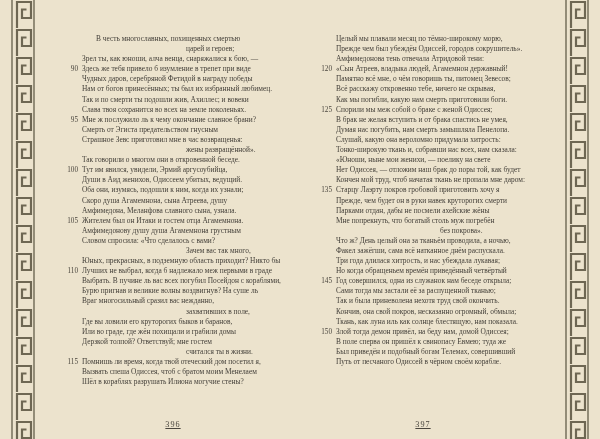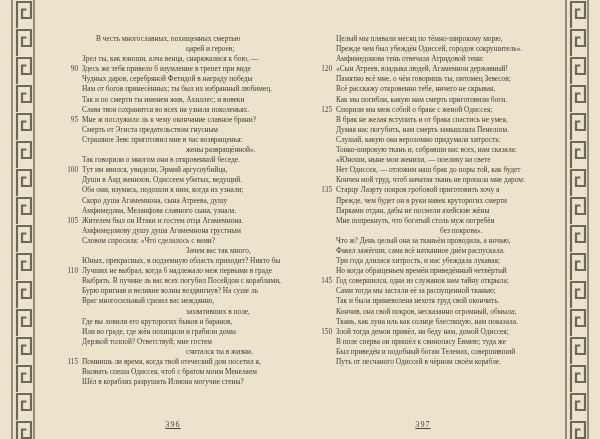--- a/index.html
+++ b/index.html
@@ -53,22 +53,22 @@
 
 <div class="spread">
   <div class="page left-page">
     <div>
         <div class="line lead"><span class="lnum"></span><span class="ltext">В честь многославных, похищенных смертью</span></div>
         <div class="line cont"><span class="lnum"></span><span class="ltext">царей и героев;</span></div>
         <div class="line"><span class="lnum"></span><span class="ltext">Зрел ты, как юноши, алча венца, снаряжалися к бою, —</span></div>
         <div class="line"><span class="lnum">90</span><span class="ltext">Здесь же тебя привело б изумление в трепет при виде</span></div>
         <div class="line"><span class="lnum"></span><span class="ltext">Чудных даров, серебряной Фетидой в награду победы</span></div>
         <div class="line"><span class="lnum"></span><span class="ltext">Нам от богов принесённых; ты был их избранный любимец.</span></div>
-        <div class="line"><span class="lnum"></span><span class="ltext">Так и по смерти ты именем жив, Ахиллес; и вовеки</span></div>
-        <div class="line"><span class="lnum"></span><span class="ltext">Слава твоя сохранится во всех на узнала поколеньях.</span></div>
+        <div class="line"><span class="lnum"></span><span class="ltext">Так и по смерти ты подошли жив, Ахиллес; и вовеки</span></div>
+        <div class="line"><span class="lnum"></span><span class="ltext">Слава твоя сохранится во всех на земле поколеньях.</span></div>
         <div class="line"><span class="lnum">95</span><span class="ltext">Мне ж послужило ль к чему окончание славное брани?</span></div>
         <div class="line"><span class="lnum"></span><span class="ltext">Смерть от Эгиста предательством гнусным</span></div>
         <div class="line"><span class="lnum"></span><span class="ltext">Страшное Зевс приготовил мне в час возвращенья:</span></div>
         <div class="line cont"><span class="lnum"></span><span class="ltext">жены развращённой».</span></div>
         <div class="line"><span class="lnum"></span><span class="ltext">Так говорили о многом они в откровенной беседе.</span></div>
         <div class="line"><span class="lnum">100</span><span class="ltext">Тут им явился, увидели, Эрмий аргусоубийца,</span></div>
         <div class="line"><span class="lnum"></span><span class="ltext">Души в Аид женихов, Одиссеем убитых, ведущий.</span></div>
         <div class="line"><span class="lnum"></span><span class="ltext">Оба они, изумясь, подошли к ним, когда их узнали;</span></div>
         <div class="line"><span class="lnum"></span><span class="ltext">Скоро душа Агамемнона, сына Атреева, душу</span></div>
         <div class="line"><span class="lnum"></span><span class="ltext">Амфимедона, Меланфова славного сына, узнала.</span></div>
@@ -111,21 +111,21 @@
         <div class="line"><span class="lnum"></span><span class="ltext">Кончен мой труд, чтоб начатая ткань не пропала мне даром:</span></div>
         <div class="line"><span class="lnum">135</span><span class="ltext">Старцу Лаэрту покров гробовой приготовить хочу я</span></div>
         <div class="line"><span class="lnum"></span><span class="ltext">Прежде, чем будет он в руки навек круторогих смерти</span></div>
         <div class="line"><span class="lnum"></span><span class="ltext">Парками отдан, дабы не посмели ахейские жёны</span></div>
         <div class="line"><span class="lnum"></span><span class="ltext">Мне попрекнуть, что богатый столь муж погребён</span></div>
         <div class="line cont"><span class="lnum"></span><span class="ltext">без покрова».</span></div>
         <div class="line"><span class="lnum"></span><span class="ltext">Что ж? День целый она за тканьём проводила, а ночью,</span></div>
         <div class="line"><span class="lnum"></span><span class="ltext">Факел зажёгши, сама всё натканное днём распускала.</span></div>
         <div class="line"><span class="lnum"></span><span class="ltext">Три года длилася хитрость, и нас убеждала лукавая;</span></div>
         <div class="line"><span class="lnum"></span><span class="ltext">Но когда обращеньем времён приведённый четвёртый</span></div>
-        <div class="line"><span class="lnum">145</span><span class="ltext">Год совершился, одна из служанок нам тайну открыла;</span></div>
+        <div class="line"><span class="lnum">145</span><span class="ltext">Год совершился, одна из служанок нам беседе открыла;</span></div>
         <div class="line"><span class="lnum"></span><span class="ltext">Сами тогда мы застали её за распущенной тканью;</span></div>
         <div class="line"><span class="lnum"></span><span class="ltext">Так и была приневолена нехотя труд свой окончить.</span></div>
         <div class="line"><span class="lnum"></span><span class="ltext">Кончив, она свой покров, несказанно огромный, обмыла;</span></div>
         <div class="line"><span class="lnum"></span><span class="ltext">Ткань, как луна иль как солнце блестящую, нам показала.</span></div>
         <div class="line"><span class="lnum">150</span><span class="ltext">Злой тогда демон привёл, на беду нам, домой Одиссея;</span></div>
         <div class="line"><span class="lnum"></span><span class="ltext">В поле сперва он пришёл к свинопасу Евмею; туда же</span></div>
         <div class="line"><span class="lnum"></span><span class="ltext">Был приведён и подобный богам Телемах, совершивший</span></div>
         <div class="line"><span class="lnum"></span><span class="ltext">Путь от песчаного Одиссей в чёрном своём корабле.</span></div>
       </div>
     <div class="pagenum">397</div>

